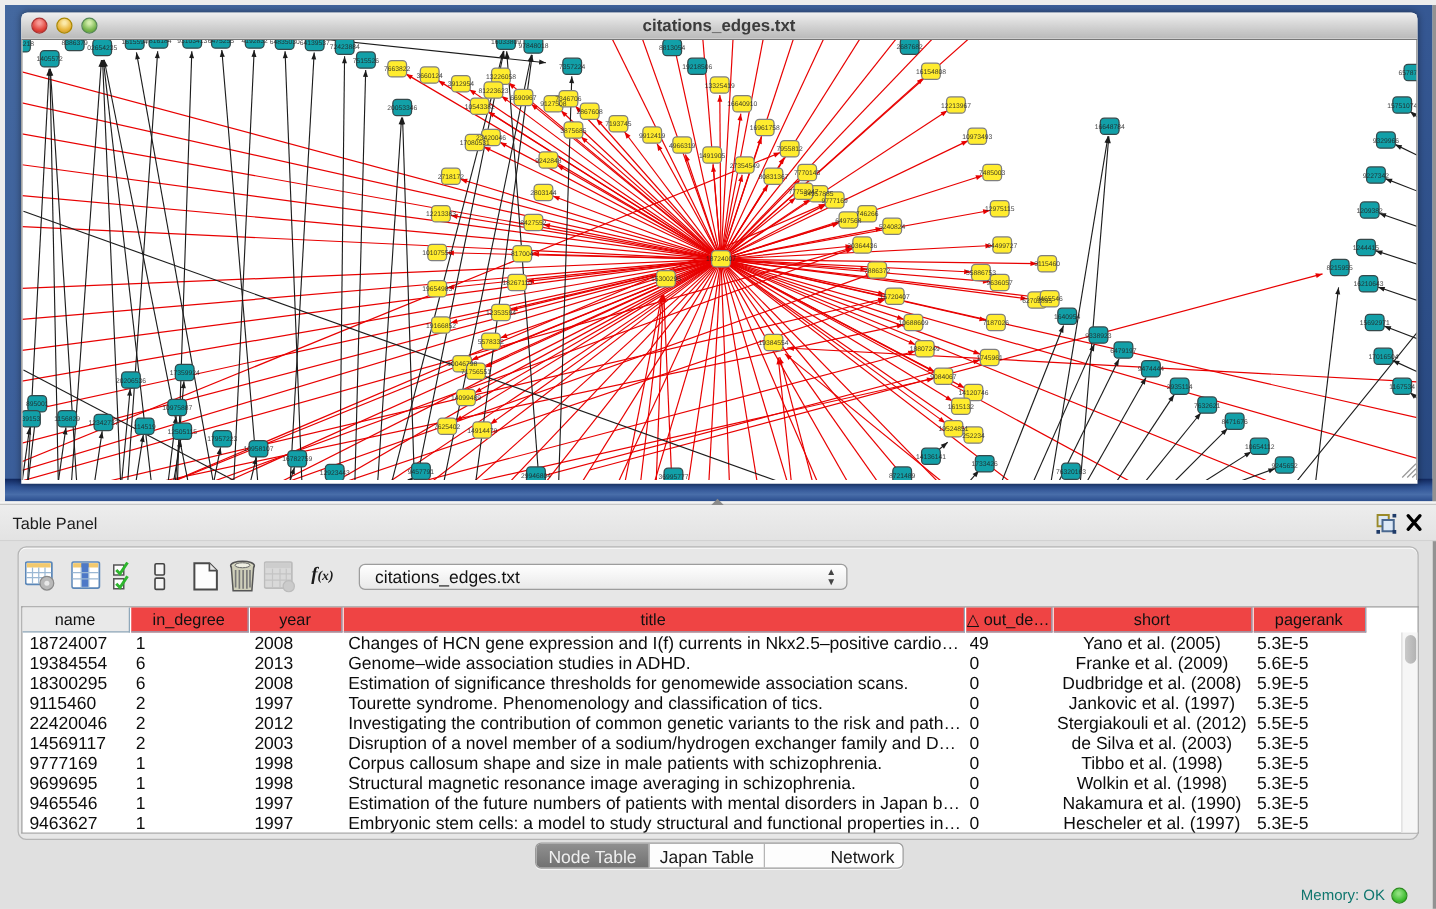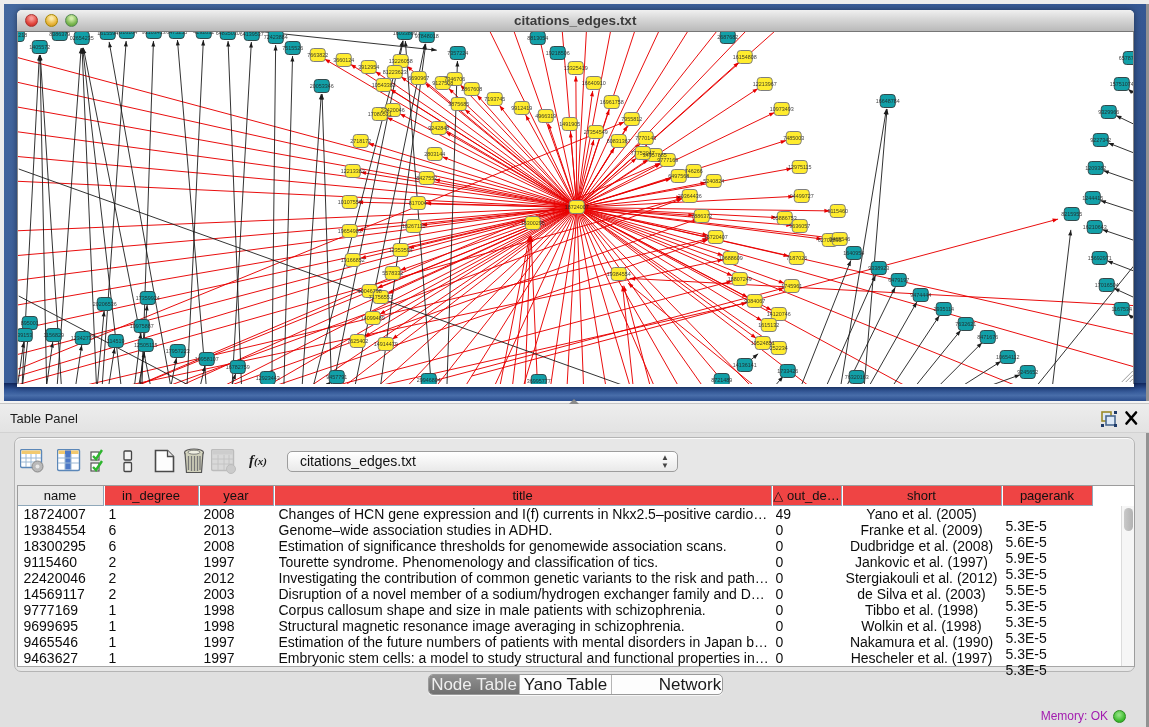--- a/index.html
+++ b/index.html
@@ -50,38 +50,38 @@
   border-right:1px solid #8fa8ba; border-bottom:1px solid #8fa8ba;
   text-align:center; line-height:20px; color:#111; }
 .tr { position:relative; height:16px; white-space:nowrap; }
 .c  { position:absolute; top:0; height:16px; line-height:15px; color:#0c0c0c; overflow:hidden; }
 .c-name  { left:6px;   width:92px;  }
 .c-deg   { left:91px;  width:100px; }
 .c-year  { left:186px; width:80px;  }
 .c-title { left:261px; width:496px; }
 .c-out   { left:758px; width:66px;  }
 .c-short { left:823px; width:162px; text-align:center; }
-.c-pr    { left:988px; width:100px;margin-top:12px; }
+.c-pr    { left:988px; width:100px; }
 #rowwrap { position:absolute; left:0; top:21px; width:100%; }
 
 #sbar { left:1121px; top:506px; width:13px; height:160px; background:#f6f6f6;
   border-left:1px solid #dcdcdc; }
 #sbar .thumb { position:absolute; left:1.5px; top:2px; width:9px; height:23px;
   border-radius:5px; background:linear-gradient(90deg,#c9c9c9,#b2b2b2); }
 
 #tabs { left:428px; top:673.5px; width:295px; height:21px; border:1px solid #9a9a9a;
-  border-radius:5px; background:#fdfdfd; font-size:17px; overflow:hidden;
+  border-radius:5px; background:#fdfdfd; font-size:14px; overflow:hidden;
   box-shadow:0 1px 0 rgba(255,255,255,.7); }
 #tabs div { position:absolute; top:0; height:21px; line-height:20px; text-align:center; }
 #tab1 { left:0; width:90px; background:linear-gradient(#909090,#6e6e6e); color:#efefef; }
 #tab2 { left:90px; width:92px; color:#1a1a1a; border-left:1px solid #b5b5b5; }
 #tab3 { left:182px; width:113px; color:#1a1a1a; border-left:1px solid #b5b5b5;padding-left:44px; }
 
 #mem { left:1020px; top:709px; width:88px; height:15px; font-size:12px;
-  color:#a21caf; text-align:right; line-height:15px; }
+  color:#0f766e; text-align:right; line-height:15px; }
 #memdot { left:1113px; top:710px; width:13px; height:13px; border-radius:50%;
   background:radial-gradient(circle at 45% 35%, #8ee07e 10%, #3cbb2e 65%, #2a9a1e);
   border:0.5px solid #2c8c20; }
 </style></head>
 <body>
 <div class="abs" id="topstrip"></div>
 <div class="abs" id="leftstrip"></div>
 <div class="abs" id="net">
   <div class="abs" style="left:0;top:379px;width:1142px;height:18px;background:linear-gradient(#10265c,#2d5193 35%,#486da9 70%,#2b4e8e)"></div>
   <div class="abs" id="win">
@@ -898,17 +898,17 @@
         <div class="c c-short">Hescheler et al. (1997)</div>
 <div class="c c-pr">5.3E-5</div>
       </div>
   </div>
 </div>
 <div class="abs" id="sbar">
     <div class="thumb"></div>
   </div>
 <div class="abs" id="tabs">
   <div id="tab1">Node Table</div>
-    <div id="tab2">Yano Table</div>
+    <div id="tab2">Japan Table</div>
     <div id="tab3">Network Table</div>
 </div>
 <div class="abs" id="mem">Memory: OK</div>
 <div class="abs" id="memdot"></div>
 
 </body></html>

